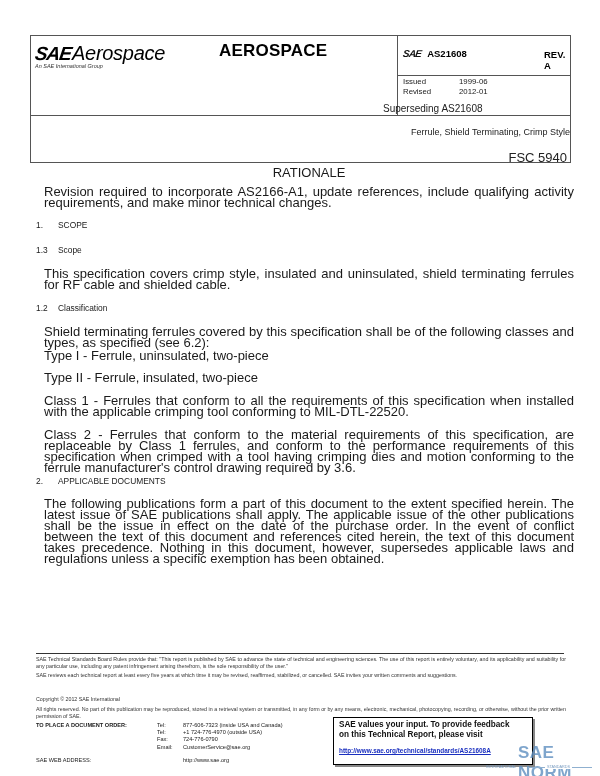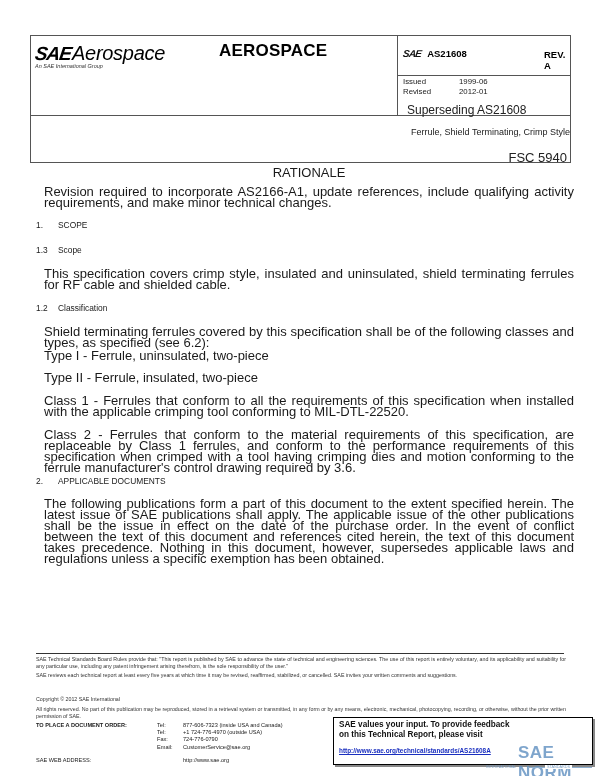--- a/index.html
+++ b/index.html
@@ -25,21 +25,21 @@
 
     .docnum { position: absolute; left: 372px; top: 12px; display: flex; align-items: center; }
     .docnum-logo { font-weight: 900; font-style: italic; font-size: 10px; letter-spacing: -0.8px;
                    transform: skewX(-8deg); margin-right: 6px; }
     .docnum-txt { font-size: 9.5px; font-weight: bold; color: #000; }
     .rev { position: absolute; left: 485px; top: 13px; font-size: 9.5px; font-weight: bold; color: #000; padding-left: 28px; }
 
     .dates { position: absolute; left: 372px; top: 41px; font-size: 7.8px; line-height: 10px; color: #222; }
     .dates .row { display: flex; }
     .dates .lbl { width: 56px; }
-    .supersede { position: absolute; left: 376px; top: 67px; font-size: 12px; color: #222; }
+    .supersede { position: absolute; left: 352px; top: 67px; font-size: 10px; color: #222; }
 
     .doc-title { position: absolute; left: 0; width: 100%; top: 91px; text-align: right;
                  font-size: 9px; color: #222; }
     .fsc { position: absolute; right: 3px; top: 114px; font-size: 13px; color: #222; }
 
     
     .body-text { position: absolute; left: 44px; width: 530px; font-size: 13px; line-height: 11px;
                  color: #1a1a1a; text-align: justify; }
     .center { text-align: center; }
     .heading { position: absolute; left: 36px; font-size: 8.4px; color: #1a1a1a; }
@@ -50,21 +50,21 @@
     .fine { position: absolute; left: 36px; width: 530px; font-size: 5.3px; line-height: 6.6px;
             color: #333; text-align: justify; }
     .order { position: absolute; left: 36px; top: 722px; font-size: 5.6px; line-height: 7.2px; color: #222; }
     .order .bold { font-weight: bold; }
     .contact { position: absolute; left: 157px; top: 722px; font-size: 5.6px; line-height: 7.2px; color: #222; }
     .contact .row { display: flex; }
     .contact .k { width: 26px; }
     .web-lbl { position: absolute; left: 36px; top: 757px; font-size: 5.6px; color: #222; }
     .web-val { position: absolute; left: 183px; top: 757px; font-size: 5.6px; color: #222; }
 
-    .feedback { position: absolute; left: 333px; top: 717px; width: 260px; height: 48px;
+    .feedback { position: absolute; left: 333px; top: 717px; width: 200px; height: 48px;
                 border: 1px solid #000; box-sizing: border-box; padding: 2px 3px 0 5px;
                 box-shadow: 2px 2px 0 #888; background: #fff; }
     .feedback .t { font-size: 8.2px; line-height: 9.6px; font-weight: bold; color: #111; }
     .feedback a { font-size: 6.4px; color: #1a2fbf; text-decoration: underline; font-weight: bold; }
 
     .watermark { position: absolute; left: 482px; top: 743px; width: 118px; height: 33px; pointer-events: none; }
     .wm-main { position: absolute; left: 4px; top: 0; font-size: 17px; font-weight: 900; color: #5f8fc0;
                opacity: 0.8; letter-spacing: 0.5px; margin-left: 32px; }
     .wm-sub1 { position: absolute; left: 4px; top: 22px; font-size: 3.8px; color: #7a9cc0; }
     .wm-line { position: absolute; left: 46px; top: 24px; width: 64px; height: 1px; background: #8fb0d0; }

